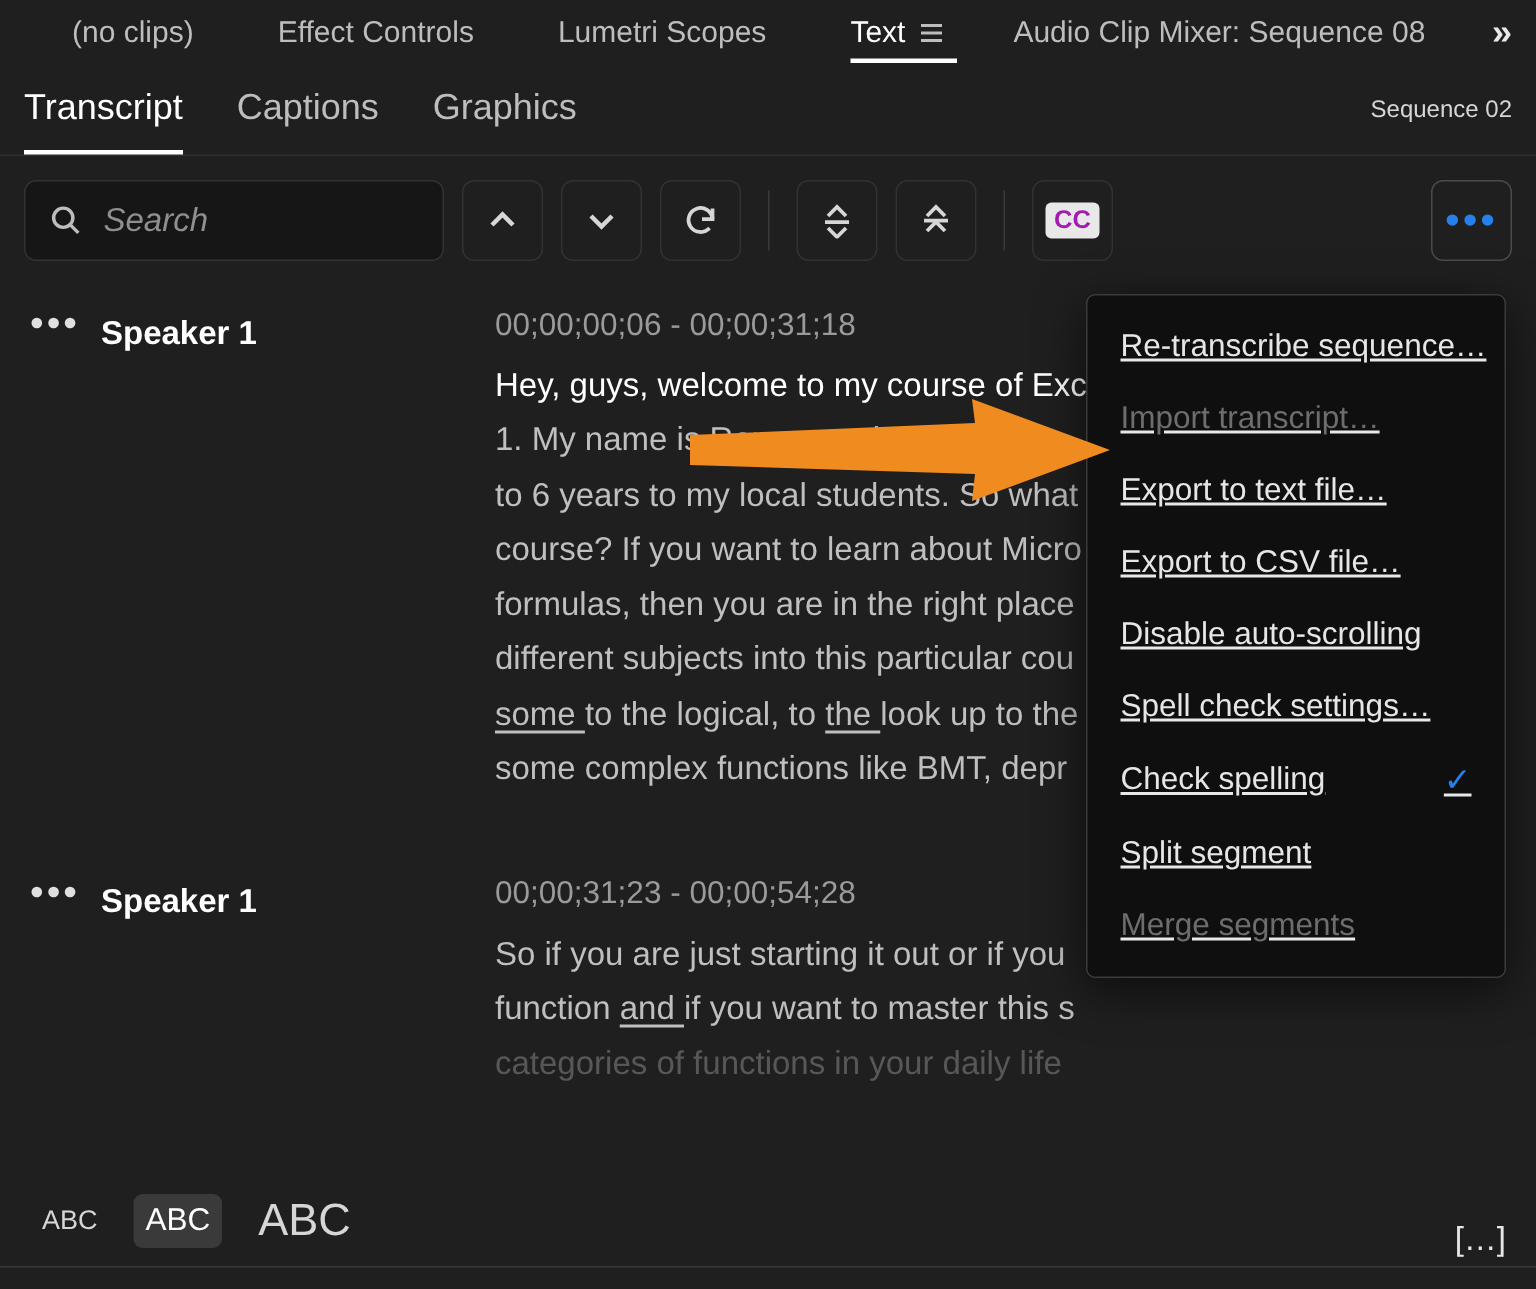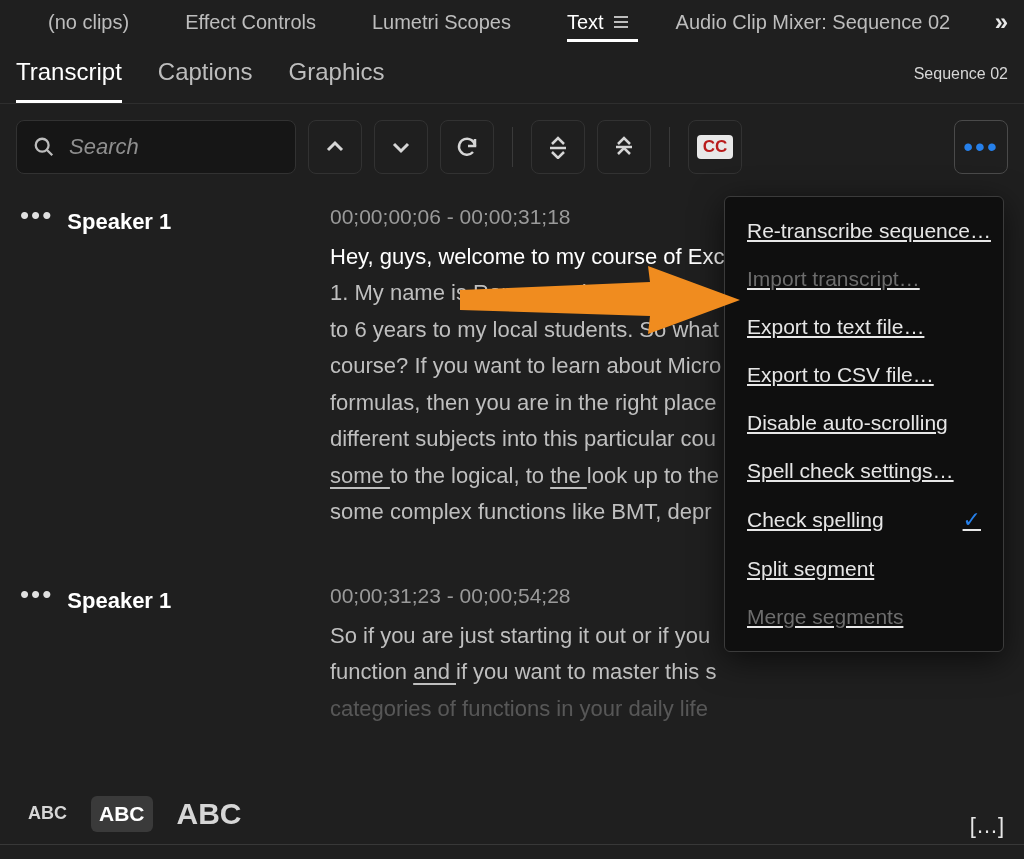--- a/index.html
+++ b/index.html
@@ -150,21 +150,21 @@
   .check { color: #2680eb; font-size: 22px; }
 
   
   .bottom-bar {
     position: absolute; bottom: 14px; left: 0; right: 0;
     height: 62px;
     display: flex; align-items: center; gap: 16px;
     padding: 0 20px;
     border-bottom: 1px solid #383838;
   }
-  .abc { font-weight: 700; font-size: 22px; color: #d6d6d6; padding: 6px 8px; border-radius: 6px; }
+  .abc { font-weight: 400; font-size: 22px; color: #d6d6d6; padding: 6px 8px; border-radius: 6px; }
   .abc.small1 { font-size: 18px; }
   .abc.small2 { font-size: 21px; background: #3a3a3a; color: #fff; }
   .abc.big { font-size: 30px; }
   .corner {
     position: absolute; right: 20px; bottom: 20px;
     color: #e6e6e6; font-size: 22px;
   }
 
   
   .arrow {
@@ -187,21 +187,21 @@
   <div class="top-tab-gap"></div>
   <div class="top-tab active top-tab-text">
     <span>Text</span>
     <span class="menu-icon">
         <span></span>
         <span></span>
         <span></span>
       </span>
   </div>
   <div class="top-tab-gap"></div>
-  <div class="top-tab">Audio Clip Mixer: Sequence 02</div>
+  <div class="top-tab">Audio Clip Mixer: Sequence 08</div>
   <div class="top-more">»</div>
 </div>
 
 <div class="sub-bar">
   <div class="sub-tabs">
     <div class="sub-tab active">Transcript</div>
     <div class="sub-tab">Captions</div>
     <div class="sub-tab">Graphics</div>
   </div>
   <div class="sequence-label">Sequence 02</div>
@@ -241,21 +241,21 @@
   </div>
   <div class="btn">
     <svg viewBox="0 0 24 24" fill="none" stroke="#d6d6d6" stroke-width="2.5">
         <polyline points="6,7 12,1 18,7" transform="translate(0,2)"></polyline>
         <line x1="4" y1="12" x2="20" y2="12"></line>
         <polyline points="6,17 12,11 18,17" transform="translate(0,2)"></polyline>
       </svg>
   </div>
   <div class="divider"></div>
   <div class="btn" style="background:#1f1f1f;">
-    <span class="cc-inner" style="background:#e8e8e8;color:#b91c1c;">CC</span>
+    <span class="cc-inner" style="background:#e8e8e8;color:#a21caf;">CC</span>
   </div>
   <div class="flex-spacer"></div>
   <div class="btn more-dots">•••</div>
 </div>
 
 <div class="transcript">
 
   <div class="segment">
     <div class="seg-left">
       <div class="seg-dots">•••</div>

